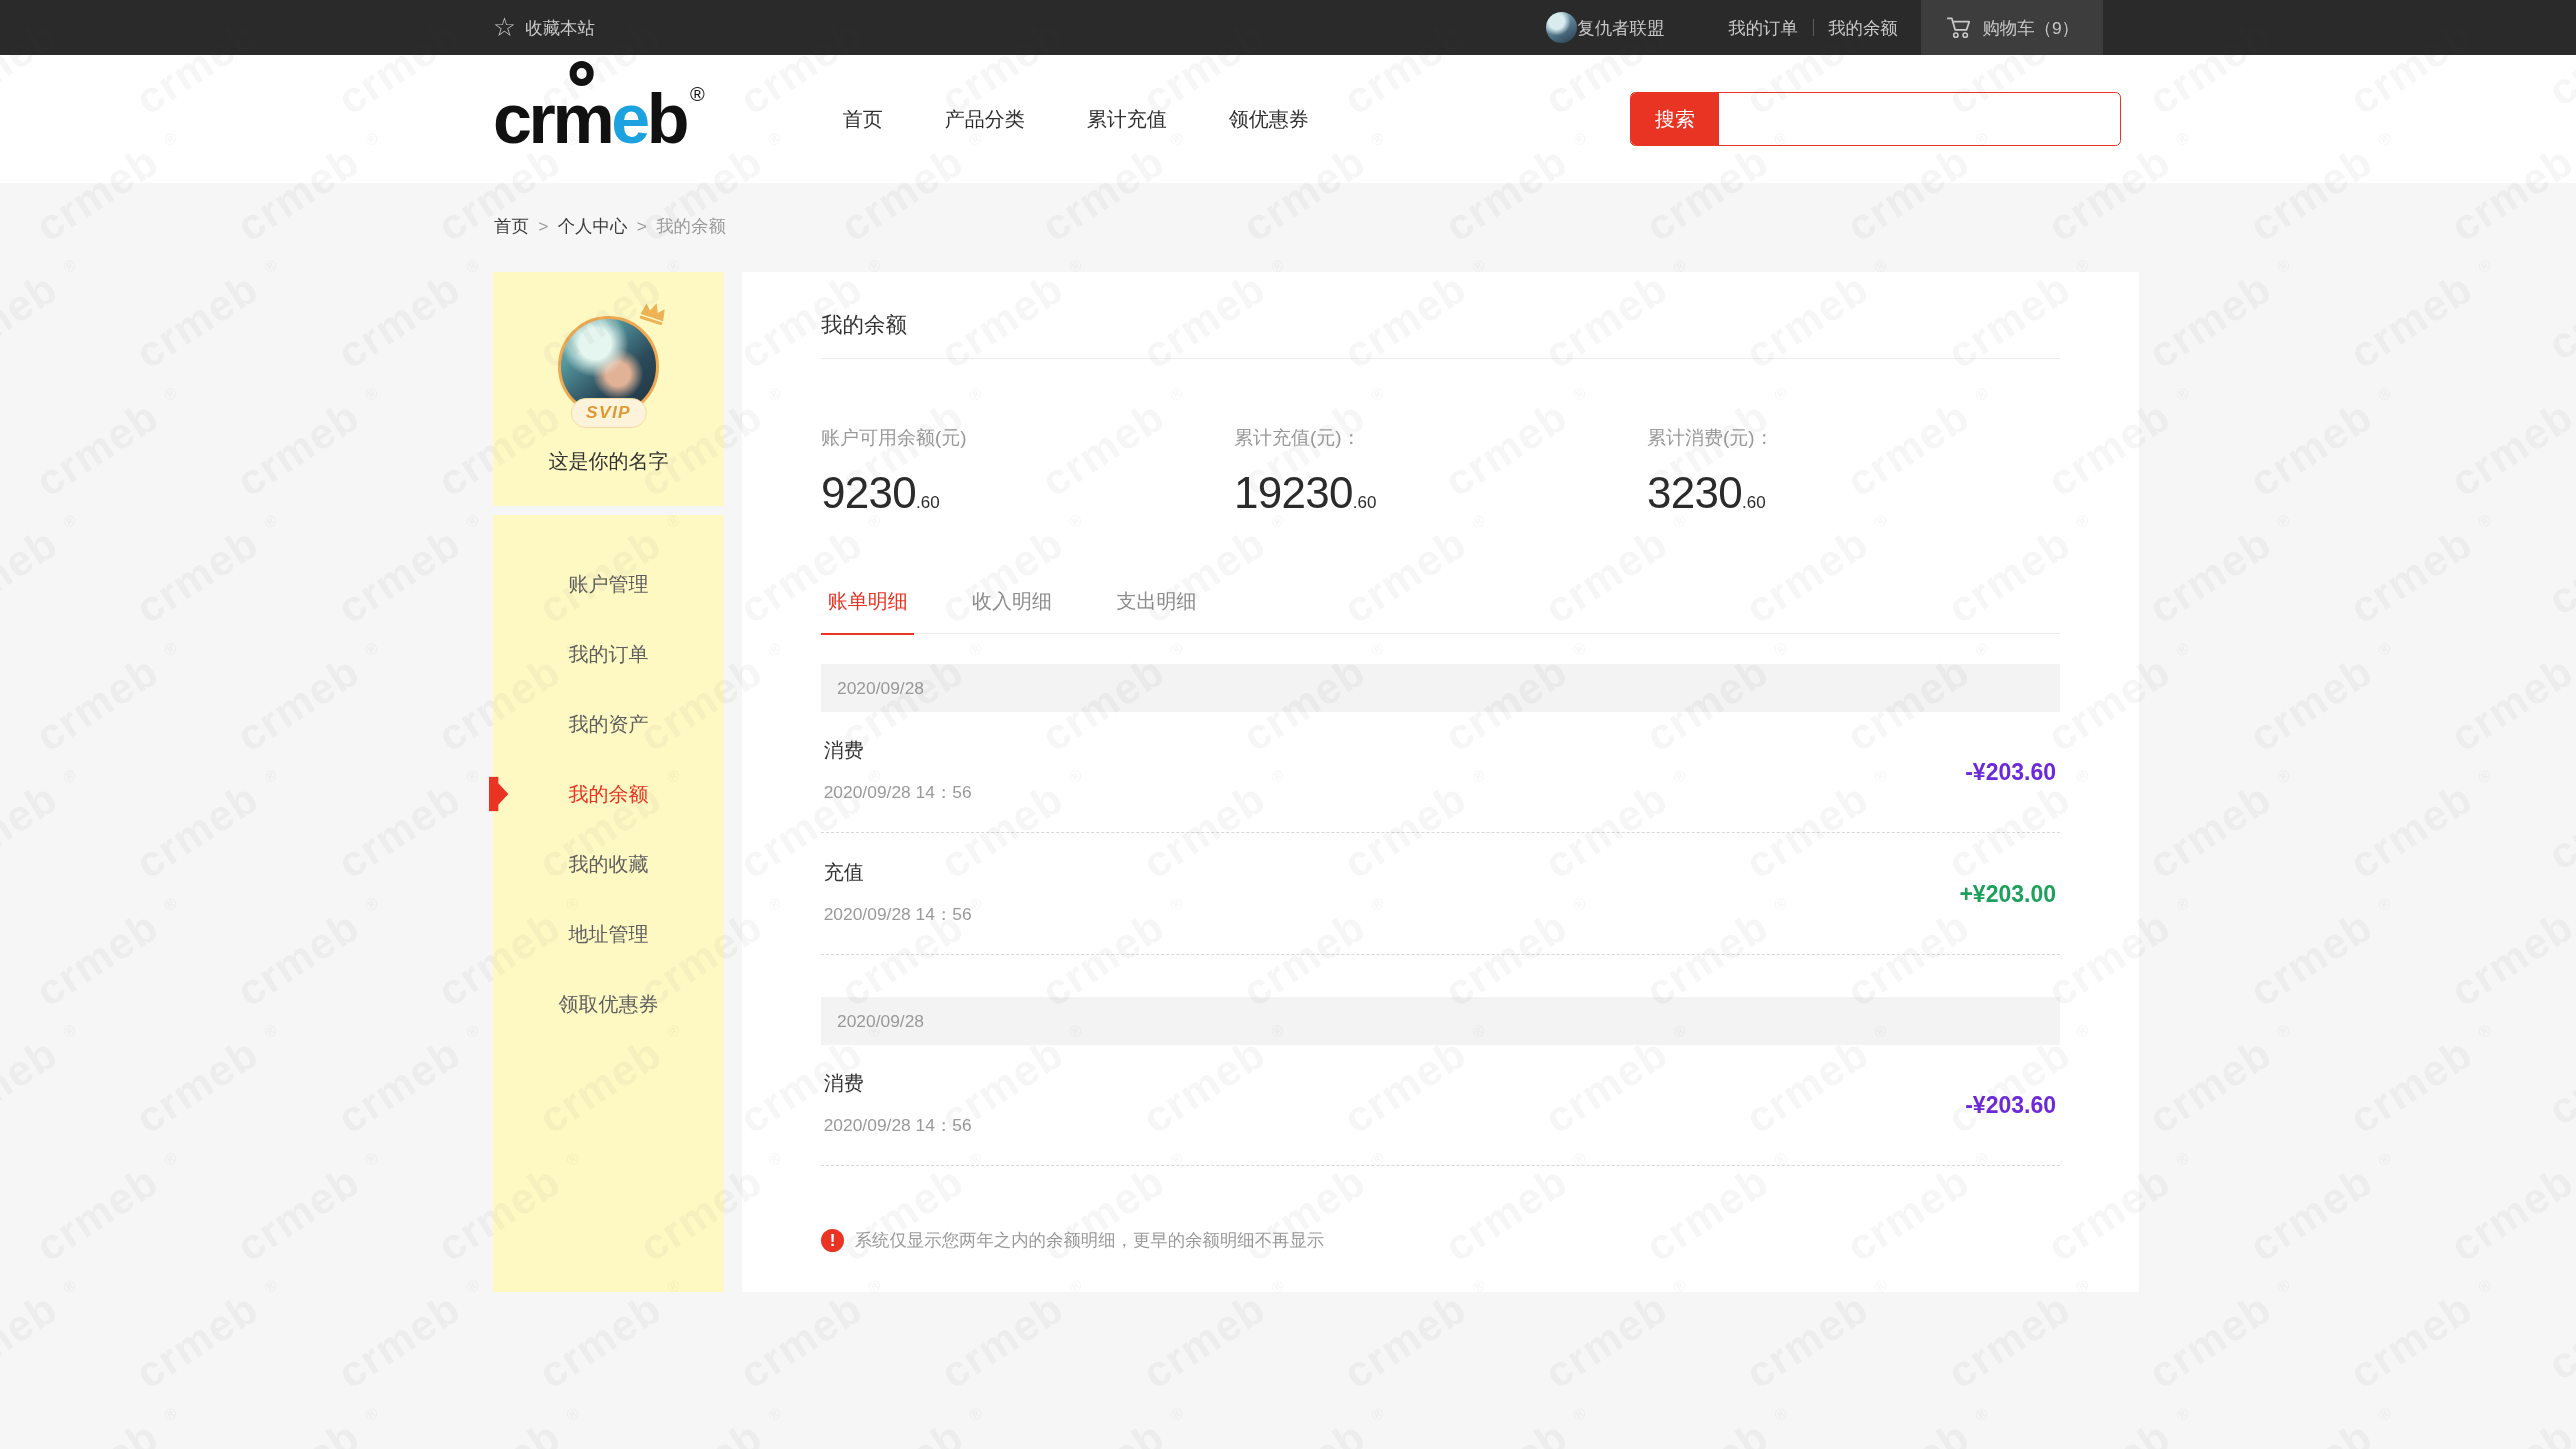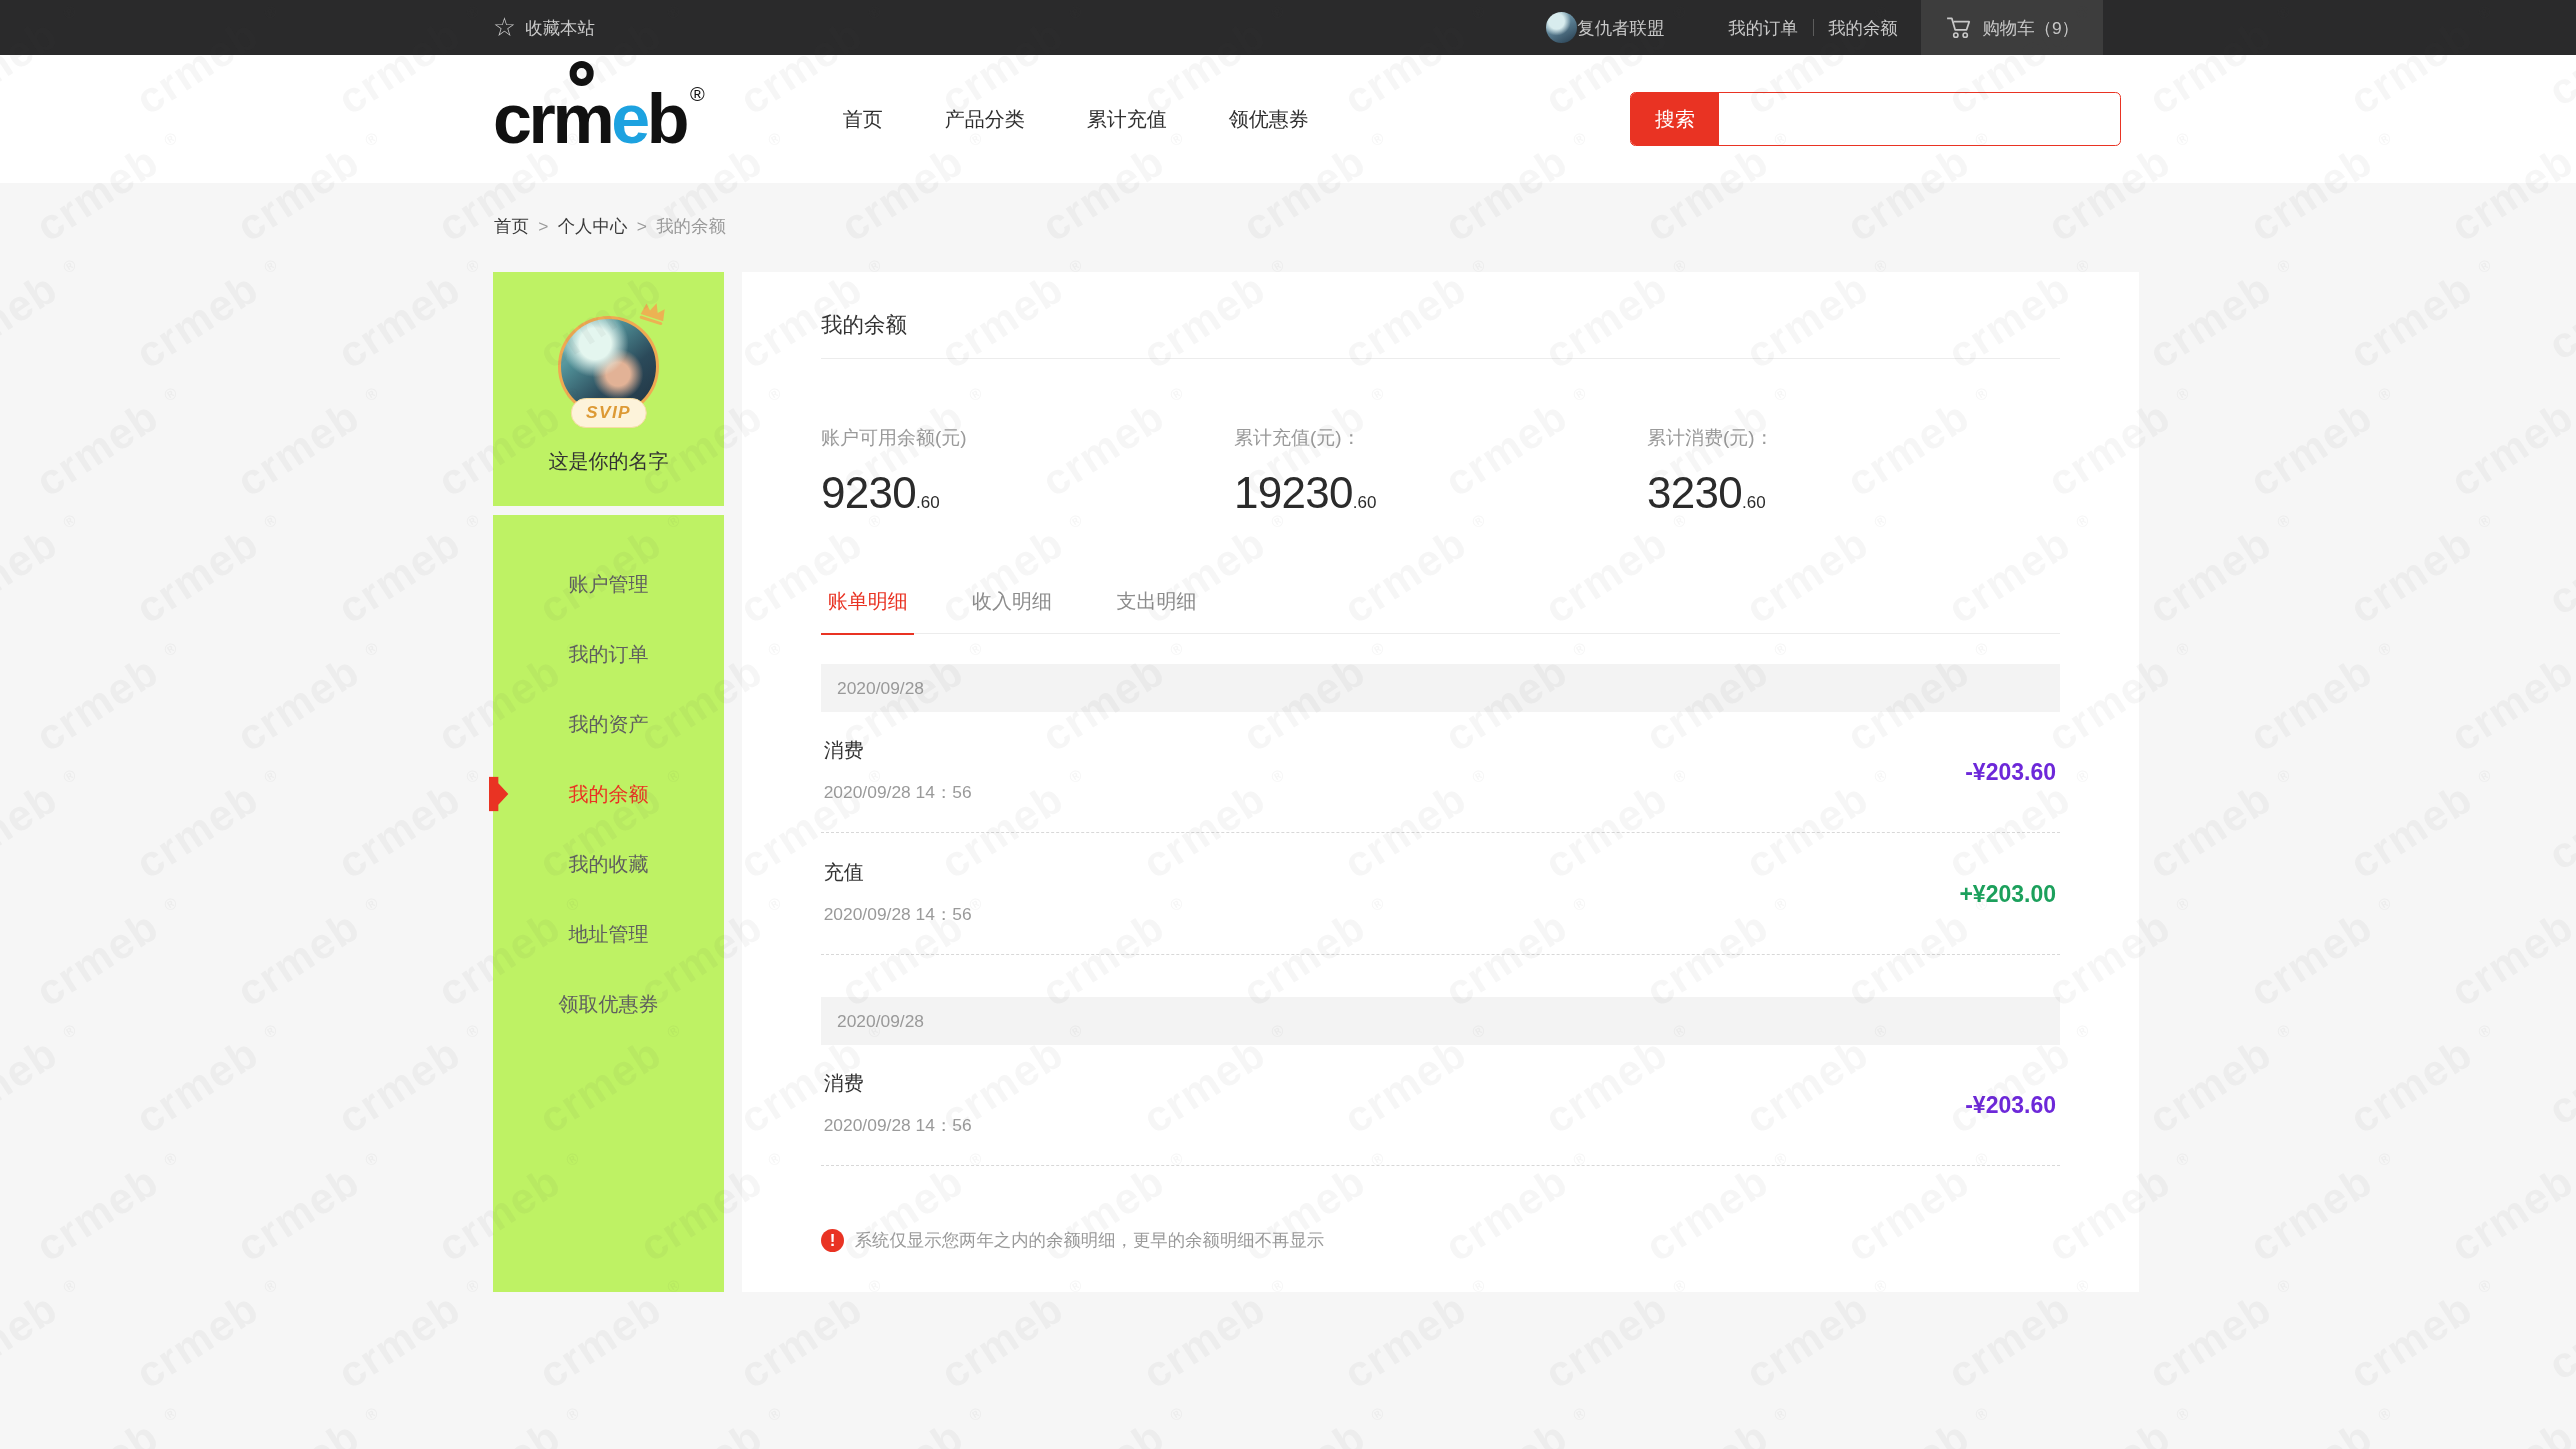--- a/index.html
+++ b/index.html
@@ -55,21 +55,21 @@
   
   .crumbs { padding:31px 0 0 494px; font-size:17.4px; color:#9a9a9a; display:flex; align-items:center; }
   .crumb-link { color:#3a3a3a; cursor:pointer; }
   .crumb-sep { margin:0 9.4px; color:#9a9a9a; }
   .crumb-current { color:#9a9a9a; }
 
   
   .content { display:flex; align-items:stretch; margin:34px 453px 0 493px; min-height:999px; }
 
   
-  .sidebar { width:231px; background:#bef264; flex:none; }
+  .sidebar { width:231px; background:#fef9c3; flex:none; }
   .profile { padding-top:44px; text-align:center; }
   .avatar-wrap { position:relative; width:101px; margin:0 auto; }
   .avatar { width:101px; height:101px; border-radius:50%; border:3.4px solid #f0a952;
     background:radial-gradient(circle at 36% 26%, #e4f6ef 0 17%, rgba(228,246,239,0) 36%),
                radial-gradient(circle at 60% 58%, #e2b296 0 15%, rgba(226,178,150,0) 32%),
                linear-gradient(140deg,#8fd5cf 0%,#4e8c94 32%,#2b4a5a 62%,#20313f 100%); }
   .crown { position:absolute; top:-16px; right:-9.4px; transform:rotate(18deg); }
   .svip { position:absolute; left:50%; transform:translateX(-50%); bottom:-10.7px;
     background:#fdf3da; border:1.3px solid #f6dca4; color:#dd9a35; font-weight:bold; font-style:italic;
     font-size:17.4px; letter-spacing:1.3px; padding:3.4px 14.8px; border-radius:670px; line-height:1.2; }

